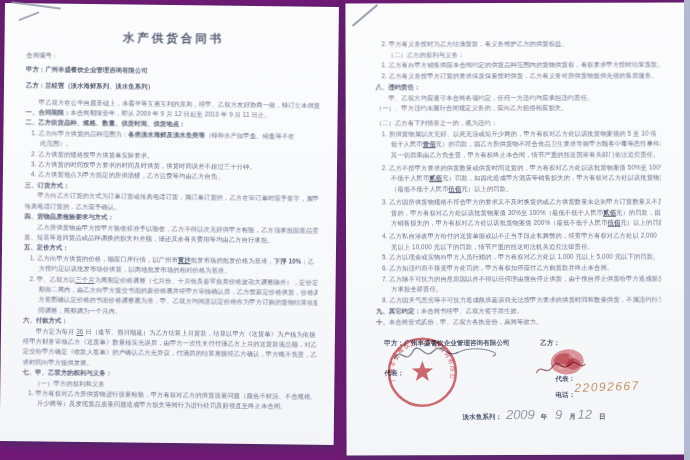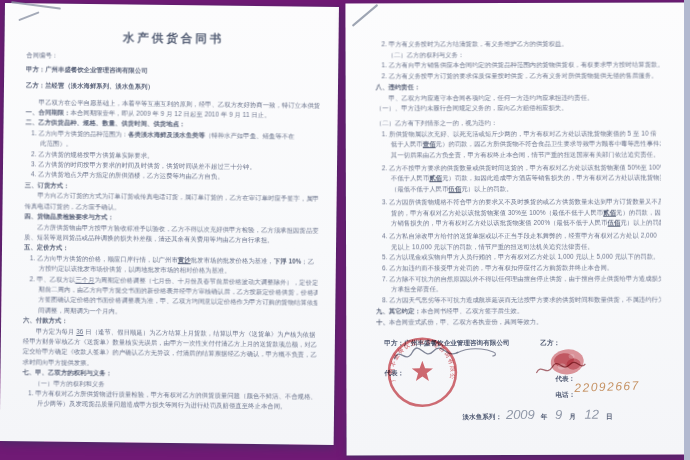--- a/index.html
+++ b/index.html
@@ -123,21 +123,21 @@
     <div class="sig sigb" style="left:209px;top:372px;">代表：</div>
     <div class="sig sigb" style="left:209px;top:388px;">电话：</div>
     <div class="hand-phone">22092667</div>
 
     <div class="sig" style="left:116px;top:404px;">
       <span class="sigb">淡水鱼系列：</span>
       <span class="hand dsp" style="margin-left:2px;">2009</span>
       <span class="sigb dsp" style="margin-left:4px;">年</span>
       <span class="hand dsp" style="margin-left:6px;">9</span>
       <span class="sigb dsp" style="margin-left:5px;">月</span>
-      <span class="hand dsp" style="margin-left:7px;">12</span>
+      <span class="hand dsp" style="">12</span>
       <span class="sigb dsp" style="margin-left:5px;">日</span>
     </div>
 
     <svg class="stamp" style="left:37px;top:330px;" width="78" height="78" viewBox="0 0 78 78">
       <circle cx="39" cy="39" r="33.5" fill="none" stroke="#c5323c" stroke-width="2.6" opacity=".7"></circle>
       <path id="sealArc" d="M 12 48 A 28.5 28.5 0 1 1 66 48" fill="none"></path>
       <text font-size="6" fill="#c5323c" opacity=".78" letter-spacing="1.1">
         <textPath href="#sealArc">广州丰盛餐饮企业管理咨询有限公司</textPath>
       </text>
       <path d="M39 27.5 L41.7 35 L49.6 35.3 L43.3 40.1 L45.5 47.7 L39 43.2 L32.5 47.7 L34.7 40.1 L28.4 35.3 L36.3 35 Z" fill="#c5323c" opacity=".72"></path>

